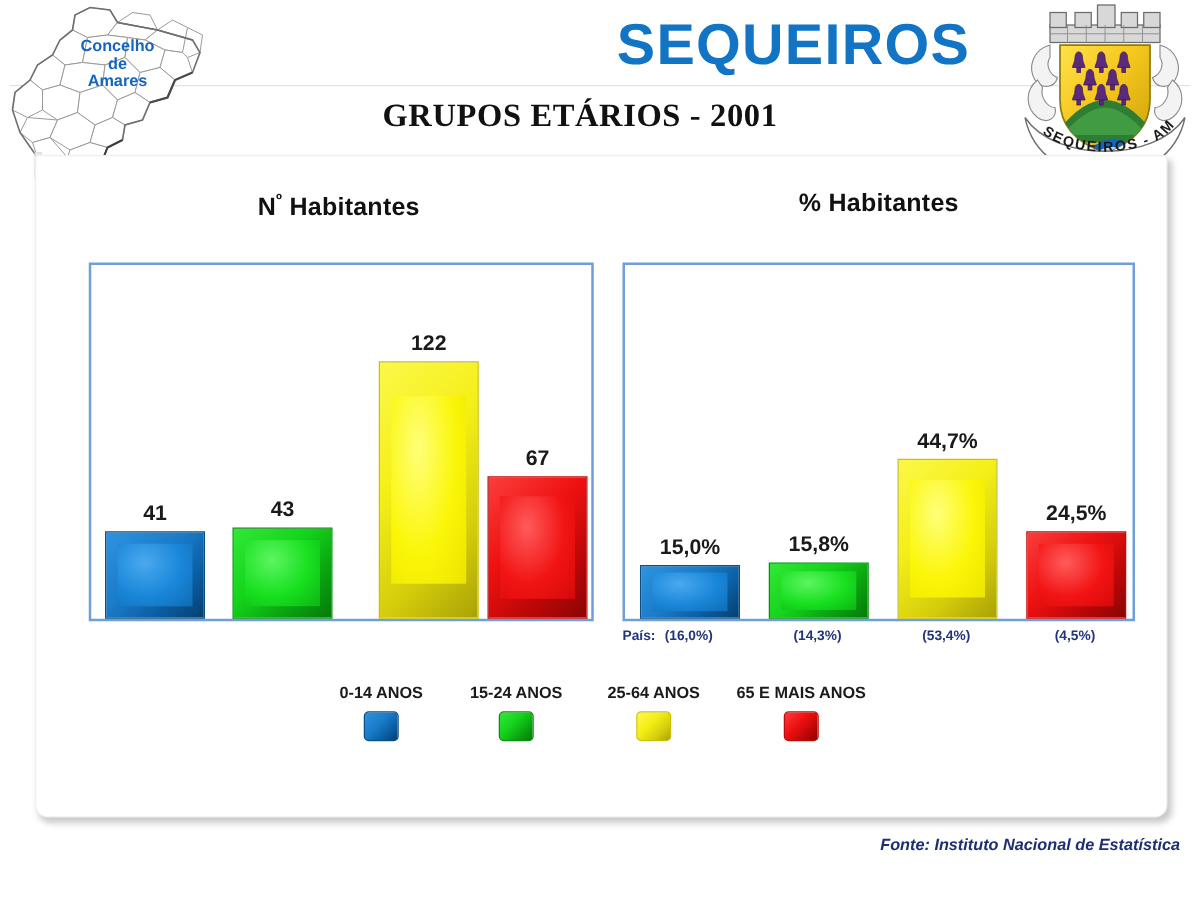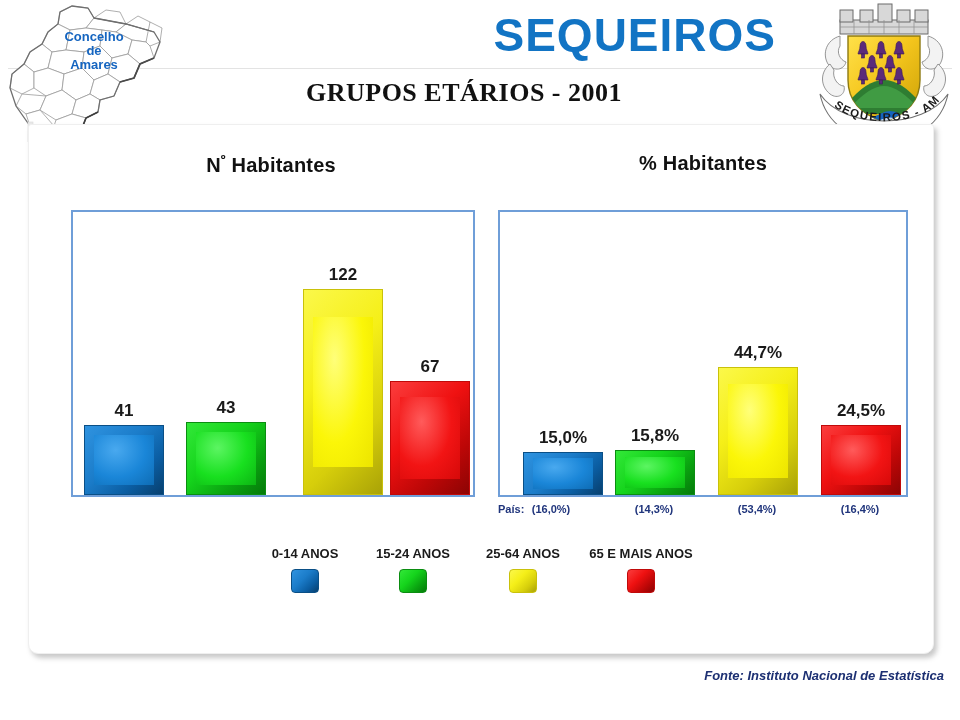--- a/index.html
+++ b/index.html
@@ -406,21 +406,21 @@
     </div>
 
   </div>
 </div>
 
 <div id="heading-right" class="chart-heading">% Habitantes</div>
 
 <div id="panel-right" class="panel">
   <div class="plot">
 
-    <div class="bar-slot" style="left:12px; width:80px; height:43px;margin-left:11px;">
+    <div class="bar-slot" style="left:12px; width:80px; height:43px;">
       <div class="bar-label" style="bottom:47px;">15,0%</div>
       <div class="bar c-blue" style="height:43px;"></div>
     </div>
 
     <div class="bar-slot" style="left:115px; width:80px; height:45px;">
       <div class="bar-label" style="bottom:49px;">15,8%</div>
       <div class="bar c-green" style="height:45px;"></div>
     </div>
 
     <div class="bar-slot" style="left:218px; width:80px; height:128px;">
@@ -434,21 +434,21 @@
     </div>
 
   </div>
 </div>
 
 <div id="pais-row">
   <div id="pais-label">País:</div>
   <div class="pais-val" style="left:10px;">(16,0%)</div>
   <div class="pais-val" style="left:113px;">(14,3%)</div>
   <div class="pais-val" style="left:216px;">(53,4%)</div>
-  <div class="pais-val" style="left:319px;">(16,4%)</div>
+  <div class="pais-val" style="left:319px;">(4,5%)</div>
 </div>
 
 <div id="legend">
   <div class="legend-item" style="left:0px; width:100px;">
     <span class="legend-text">0-14 ANOS</span>
     <span class="legend-chip c-blue"></span>
   </div>
   <div class="legend-item" style="left:106px; width:104px;">
     <span class="legend-text">15-24 ANOS</span>
     <span class="legend-chip c-green"></span>

